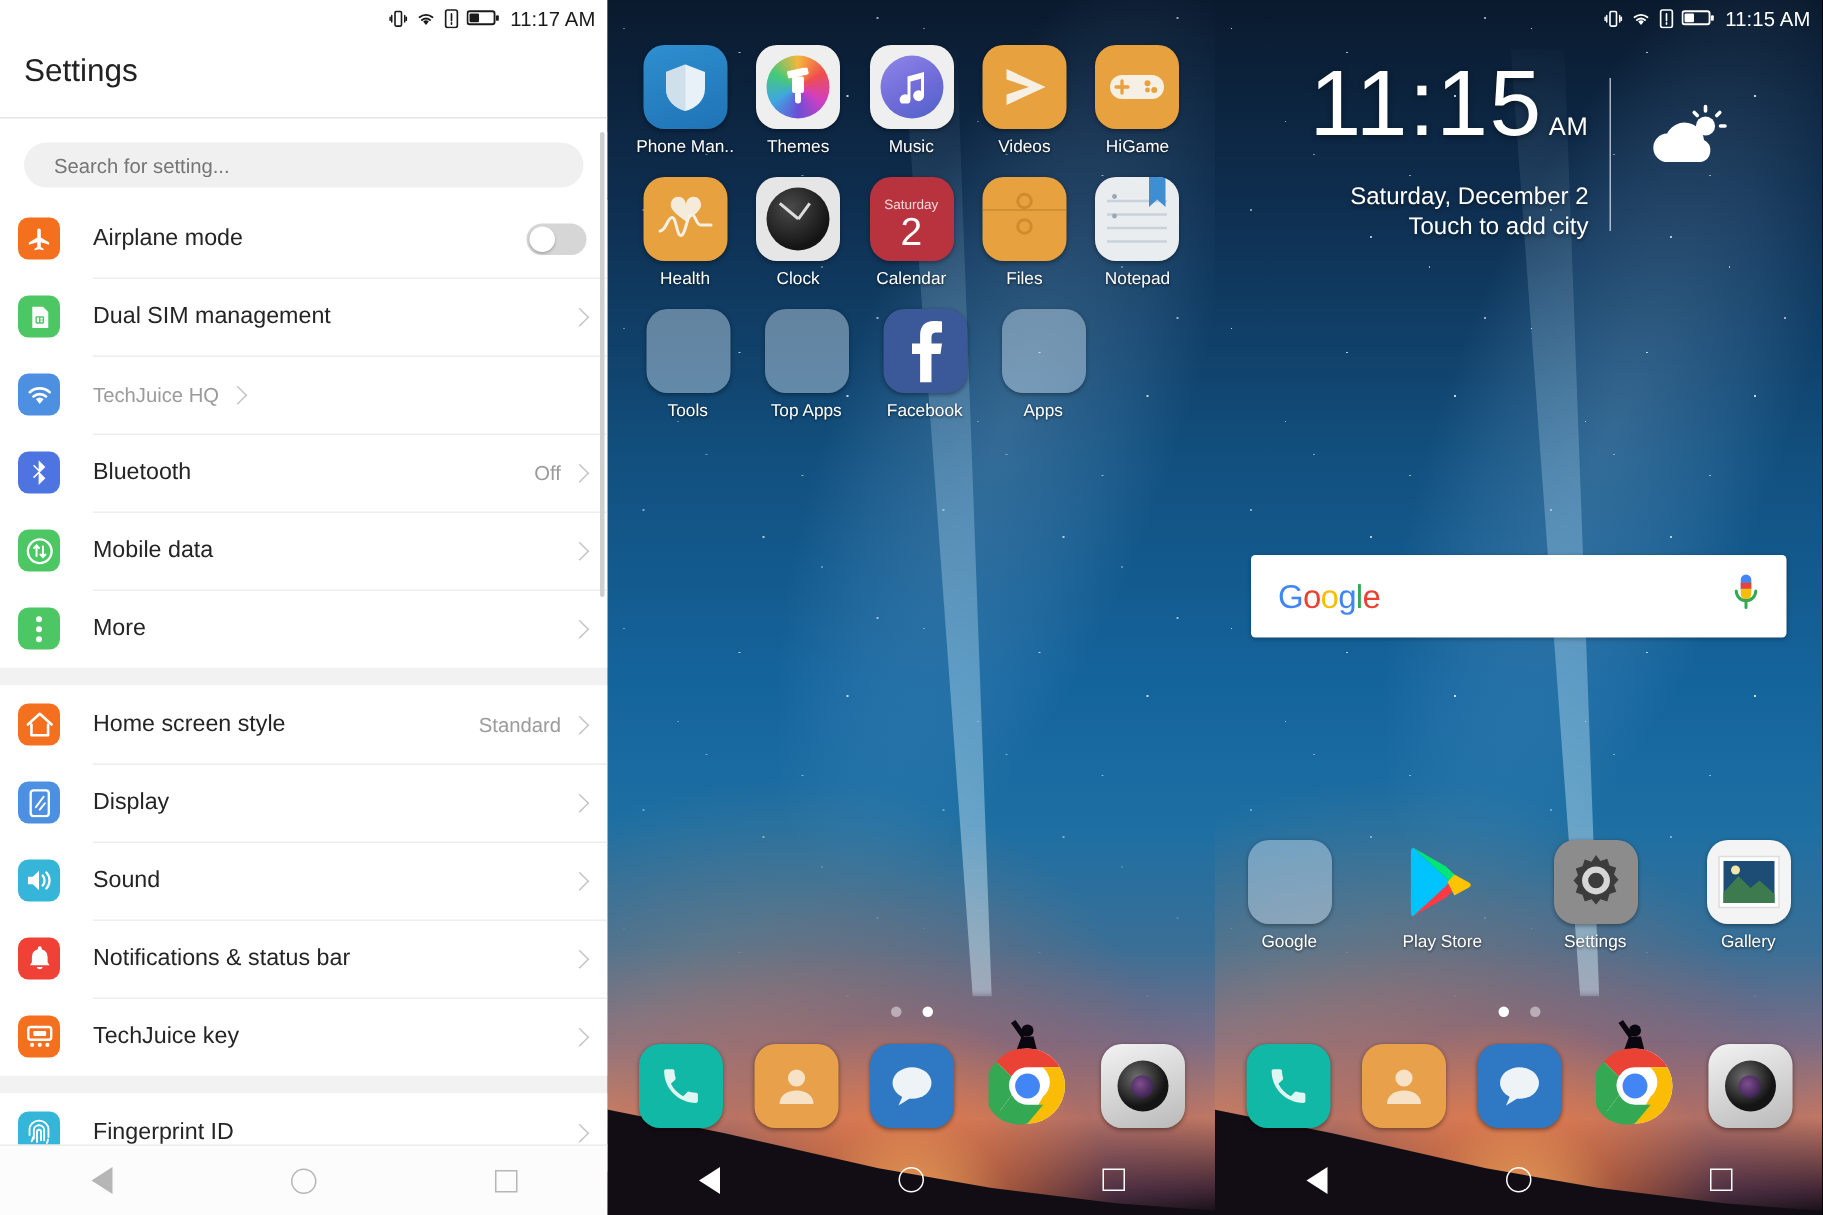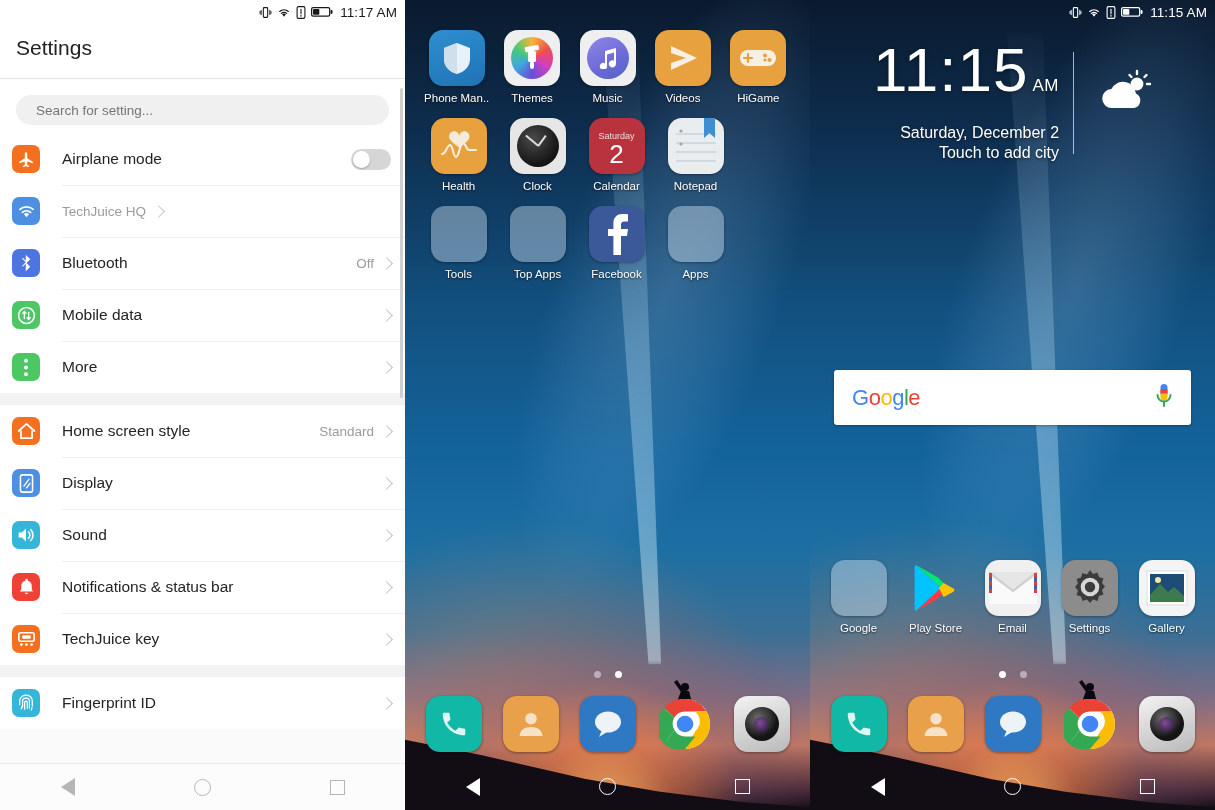--- a/index.html
+++ b/index.html
@@ -202,20 +202,33 @@
             <div class="row">
               <div class="ico" style="background: rgb(244, 112, 31);">
                 <svg width="18" height="18" viewBox="0 0 24 24">
                   <path d="M21 15.5 13.6 11V4.6a1.6 1.6 0 0 0-3.2 0V11L3 15.5v2l7.4-2.2v4.3L8 21.2V22.5l4-1 4 1v-1.3l-2.4-1.6v-4.3L21 17.5z" fill="#fff"></path>
                 </svg>
               </div>
               <div class="row-label">Airplane mode</div>
               <div class="toggle"></div>
             </div>
             <div class="row">
+              <div class="ico" style="background: rgb(76, 199, 100);">
+                <svg width="17" height="17" viewBox="0 0 24 24">
+                  <path d="M5 2h10l5 5v15H5z" fill="#fff"></path>
+                  <rect x="8" y="11" width="8" height="7" rx="1" fill="#4CC764"></rect>
+                  <rect x="9.3" y="12.3" width="2" height="4.4" fill="#fff"></rect>
+                  <rect x="12.7" y="12.3" width="2" height="2" fill="#fff"></rect>
+                  <rect x="12.7" y="14.9" width="2" height="1.8" fill="#fff"></rect>
+                </svg>
+              </div>
+              <div class="row-label">Dual SIM management</div>
+              <div class="chev"></div>
+            </div>
+            <div class="row">
               <div class="ico" style="background: rgb(77, 143, 224);">
                 <svg width="19" height="17" viewBox="0 0 24 20">
                   <path d="M12 17.4l3.3-4.2a5.2 5.2 0 0 0-6.6 0z" fill="#fff"></path>
                   <path d="M3.6 7.4a12.7 12.7 0 0 1 16.8 0" stroke="#fff" stroke-width="2.2" fill="none" stroke-linecap="round"></path>
                   <path d="M6.7 11a8.2 8.2 0 0 1 10.6 0" stroke="#fff" stroke-width="2.2" fill="none" stroke-linecap="round"></path>
                 </svg>
               </div>
               <div class="row-value">TechJuice HQ</div>
               <div class="chev"></div>
             </div>
@@ -434,20 +447,30 @@
           <div class="applabel">Clock</div>
         </div>
         <div class="cell">
           <div class="appicon" style="background:#B9333F;flex-direction:column">
             <div style="font-size:9px;color:#f0d9dc;margin-top:6px">Saturday</div>
             <div style="font-size:26px;color:#fff;line-height:26px;font-weight:300">2</div>
           </div>
           <div class="applabel">Calendar</div>
         </div>
         <div class="cell">
+          <div class="appicon" style="background:#E8A13F">
+            <svg width="56" height="56" viewBox="0 0 56 56">
+                <path d="M0 22h56" stroke="#d08f32" stroke-width="1.4"></path>
+                <circle cx="28" cy="16" r="4.5" fill="none" stroke="#cf8b2e" stroke-width="2"></circle>
+                <circle cx="28" cy="33" r="4.5" fill="none" stroke="#cf8b2e" stroke-width="2"></circle>
+              </svg>
+          </div>
+          <div class="applabel">Files</div>
+        </div>
+        <div class="cell">
           <div class="appicon" style="background:#e9edf0">
             <svg width="56" height="56" viewBox="0 0 56 56">
                 <path d="M8 16h40M8 25h40M8 34h40M8 43h40" stroke="#c9d2da" stroke-width="1.6"></path>
                 <circle cx="13" cy="13" r="1.6" fill="#9aa6b1"></circle>
                 <circle cx="13" cy="26" r="1.6" fill="#9aa6b1"></circle>
                 <path d="M36 0h11v20l-5.5-5L36 20z" fill="#3d8fd1"></path>
               </svg>
           </div>
           <div class="applabel">Notepad</div>
         </div>
@@ -658,44 +681,20 @@
             <svg width="46" height="50" viewBox="0 0 46 50">
               <path d="M3 2 28 25 3 48a2.6 2.6 0 0 1-1.4-2.3V4.3A2.6 2.6 0 0 1 3 2z" fill="#00C3FF"></path>
               <path d="M3 2l22 12.6L30.6 20 28 25z" fill="#00E676"></path>
               <path d="M28 25l2.6 5 -5.6 5.4L3 48z" fill="#FF3A44"></path>
               <path d="M30.6 20 40 25.2c2 1.2 2 2.5 0 3.7L30.6 34 26 25z" fill="#FFC400"></path>
             </svg>
           </div>
           <div class="applabel">Play Store</div>
         </div>
         <div class="cell">
-          <div class="appicon" style="background:#f0f0f0">
-            <svg width="56" height="56" viewBox="0 0 56 56">
-              <rect x="4" y="12" width="48" height="32" fill="#fafafa"></rect>
-              <path d="M4 12h48v3L28 32 4 15z" fill="#e6e6e6"></path>
-              <path d="M4 12 28 31 52 12" stroke="#cfcfcf" stroke-width="2" fill="none"></path>
-              <g fill="#d94040">
-                  <rect x="4" y="13" width="3" height="4"></rect>
-                  <rect x="4" y="21" width="3" height="4"></rect>
-                  <rect x="4" y="29" width="3" height="4"></rect>
-                  <rect x="49" y="13" width="3" height="4"></rect>
-                  <rect x="49" y="21" width="3" height="4"></rect>
-                  <rect x="49" y="29" width="3" height="4"></rect>
-                </g>
-              <g fill="#3a62b0">
-                  <rect x="4" y="17" width="3" height="4"></rect>
-                  <rect x="4" y="25" width="3" height="4"></rect>
-                  <rect x="49" y="17" width="3" height="4"></rect>
-                  <rect x="49" y="25" width="3" height="4"></rect>
-                </g>
-            </svg>
-          </div>
-          <div class="applabel">Email</div>
-        </div>
-        <div class="cell">
           <div class="appicon" style="background:#8c8c8c">
             <svg width="40" height="40" viewBox="0 0 40 40">
               <path d="M20 2 23 6l4.5-1.5 1.5 4.5 4.5 1.5L32 15l3 3.5-3 3.5 1.5 4.5-4.5 1.5L27.5 33 23 31.5 20 35l-3-3.5L12.5 33 11 28.5 6.5 27 8 22.5 5 19l3-3.5L6.5 11 11 9.5 12.5 5 17 6.5z" fill="#3c3c3c"></path>
               <circle cx="20" cy="19" r="12" fill="#3c3c3c"></circle>
               <circle cx="20" cy="19" r="9.3" fill="#d6d6d6"></circle>
               <circle cx="20" cy="19" r="5.2" fill="#3c3c3c"></circle>
             </svg>
           </div>
           <div class="applabel">Settings</div>
         </div>

